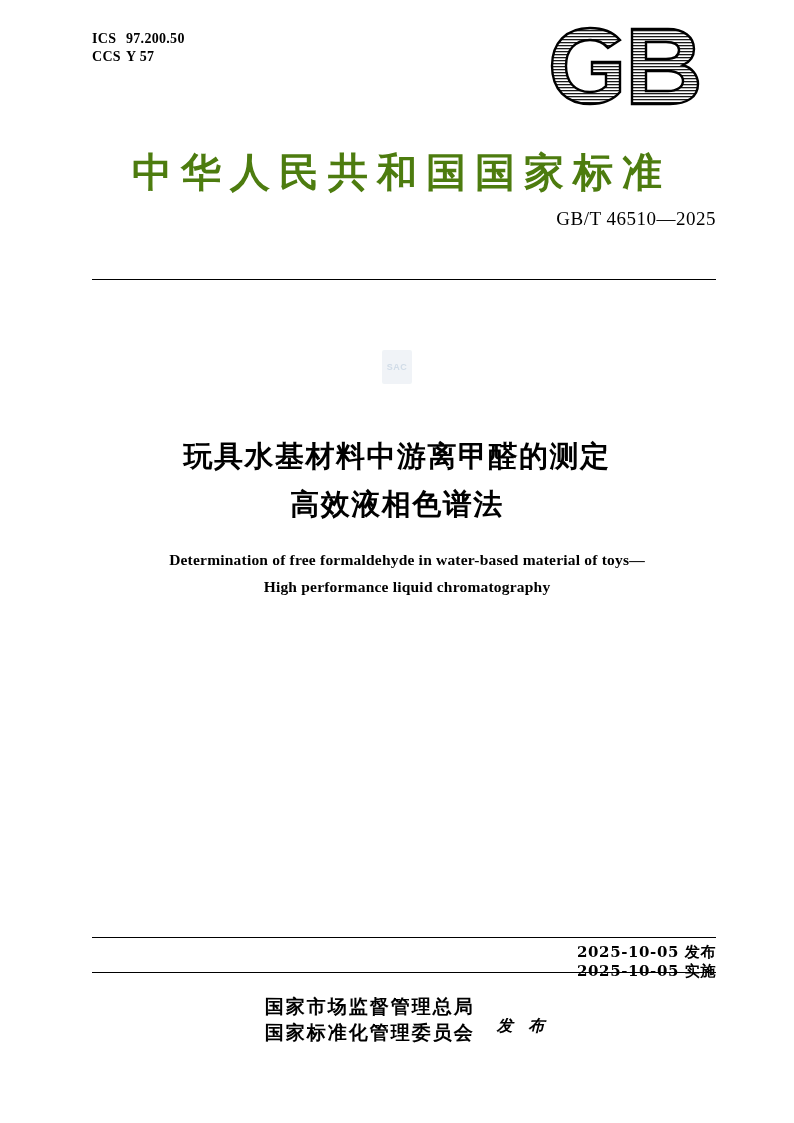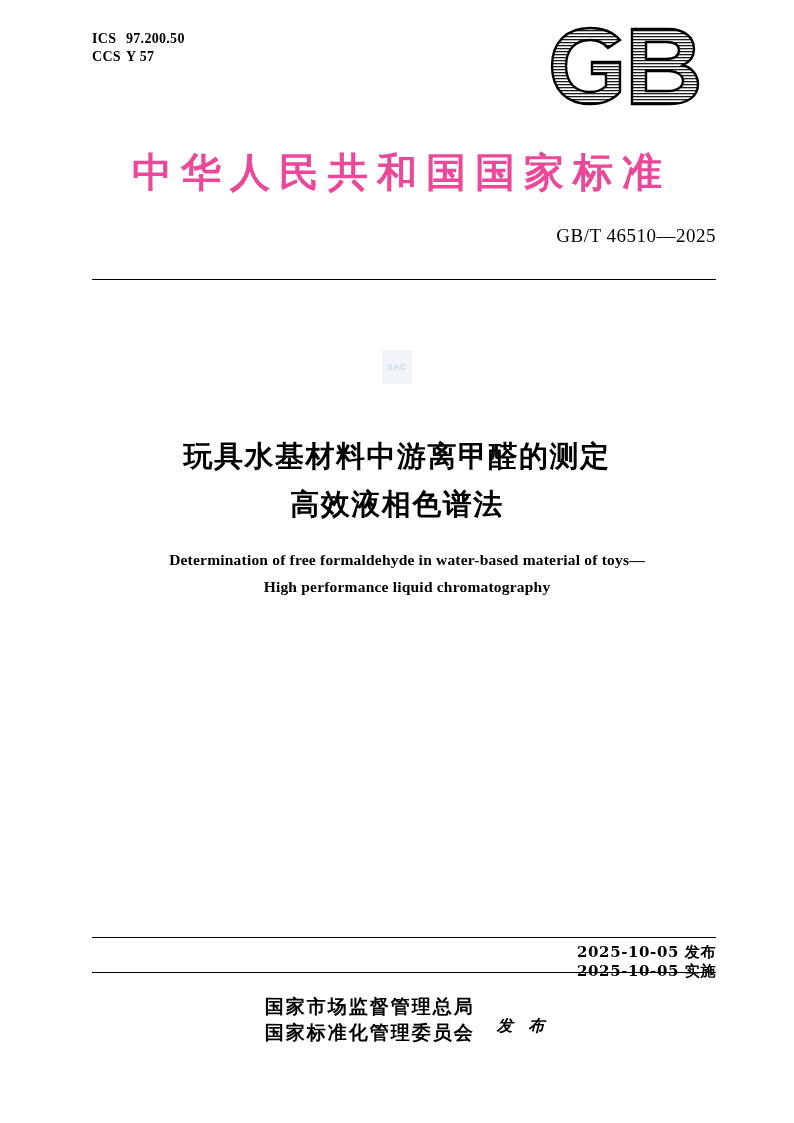--- a/index.html
+++ b/index.html
@@ -63,28 +63,28 @@
     position: absolute;
     left: 0;
     right: 0;
     top: 145px;
     text-align: center;
     font-family: "DejaVu Serif", serif;
     font-weight: bold;
     font-size: 40px;
     letter-spacing: 9px;
     padding-left: 9px;
-    color: #ec4899;
+    color: #4d7c0f;
   }
 
   
   .std-number {
     position: absolute;
     right: 78px;
-    top: 225px;
+    top: 208px;
     font-family: "Liberation Serif", serif;
     font-size: 19px;
     letter-spacing: 0.5px;
     font-weight: normal;
     text-align: center;
   }
 
   
   .rule-top {
     position: absolute;

